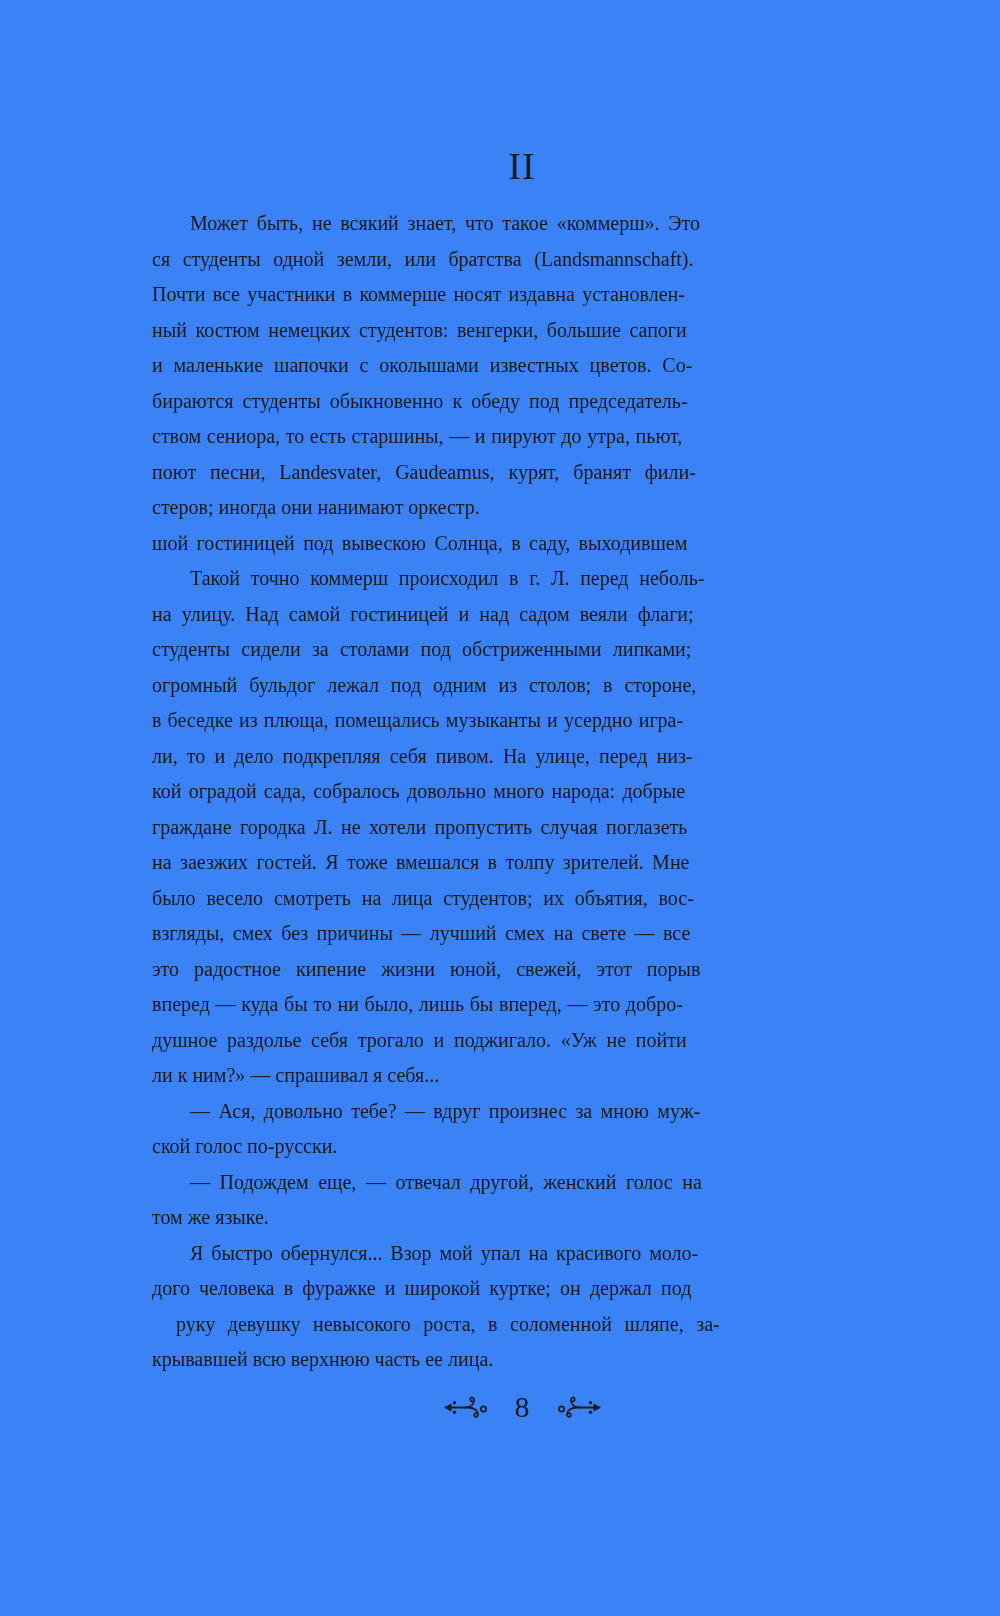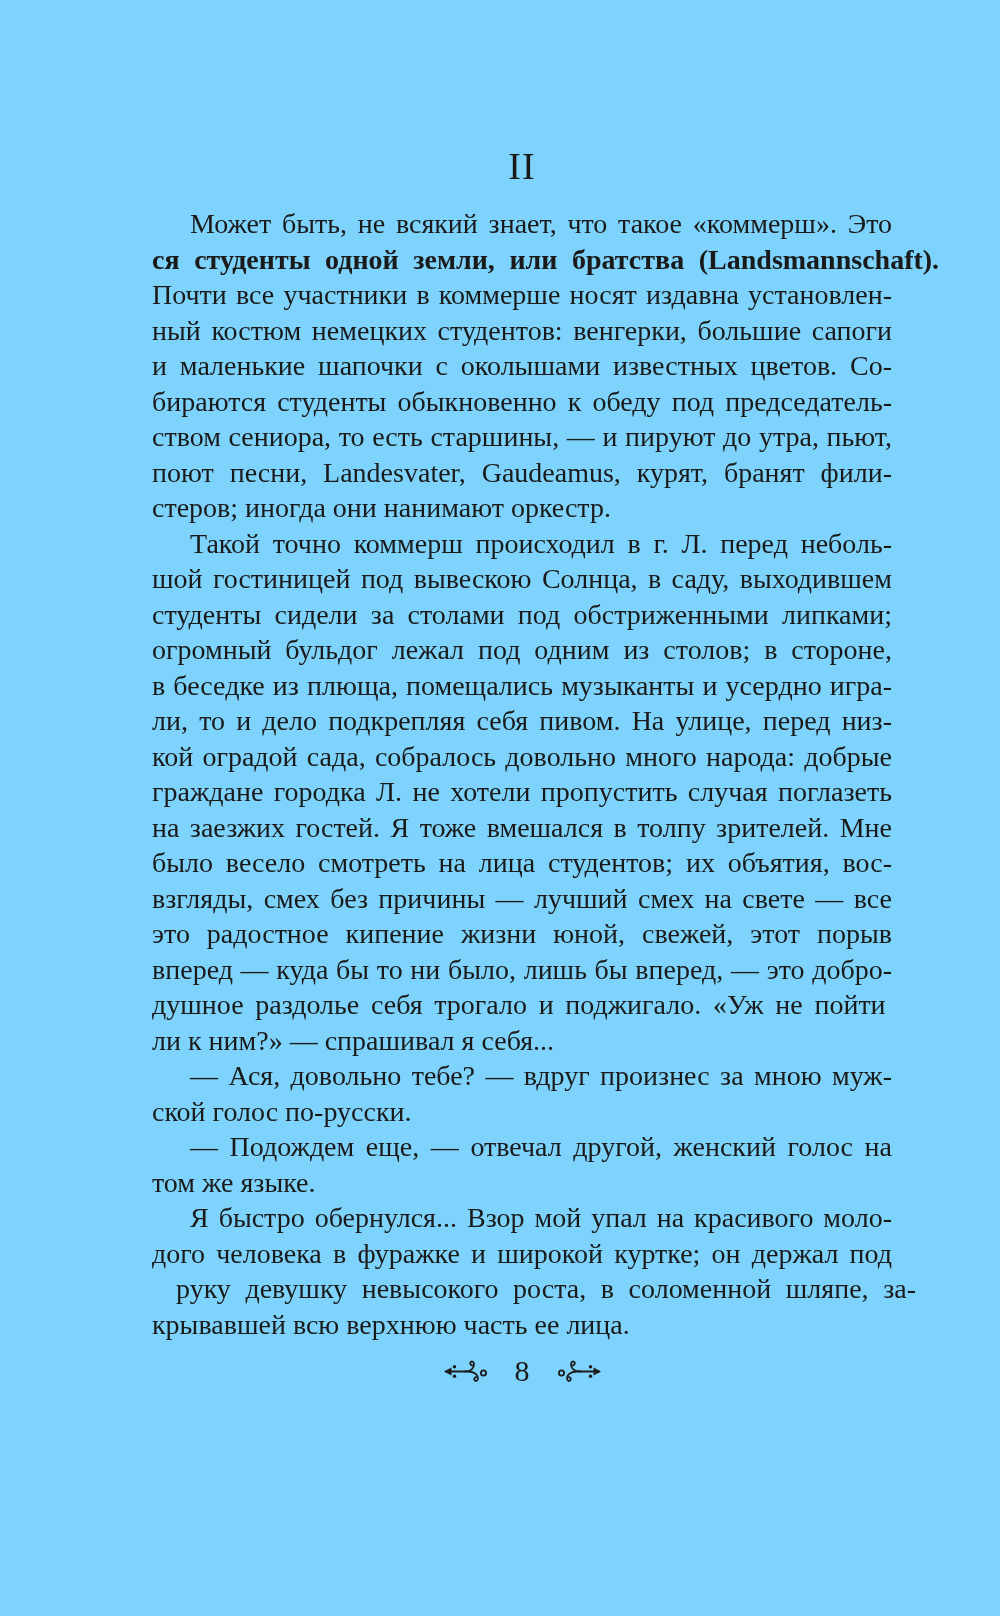--- a/index.html
+++ b/index.html
@@ -4,42 +4,42 @@
 <style>
   html, body {
     margin: 0;
     padding: 0;
     background: #e8e8e8;
   }
   .page {
     position: relative;
     width: 1000px;
     height: 1616px;
-    background: #7dd3fc;
+    background: #3b82f6;
     margin: 0 auto;
     overflow: hidden;
     font-family: "Liberation Serif", "DejaVu Serif", serif;
     color: #1a1a1a;
   }
   .column {
     box-sizing: border-box;
     margin-left: 152px;
     width: 740px;
     padding-top: 146px;
   }
   .chapter-heading {
     font-size: 38px;
     line-height: 40px;
     font-weight: normal;
     text-align: center;
     letter-spacing: 1px;
     margin: 0 0 20px 0;
   }
   .body-text {
-    font-size: 28px;
+    font-size: 20px;
   }
   .paragraph {
     margin: 0;
     padding: 0;
   }
   .line {
     display: block;
     white-space: nowrap;
     height: 35.5px;
     line-height: 35.5px;
@@ -75,32 +75,33 @@
 <body>
 
 <div class="page">
   <div class="column">
 
     <div class="chapter-heading">II</div>
 
     <div class="body-text">
         <div class="paragraph">
           <div class="line first"><span class="line-text" style="word-spacing: 3.75977px;">Может быть, не всякий знает, что такое «коммерш». Это</span></div>
-          <div class="line"><span class="line-text" style="word-spacing: 7.55469px; font-weight: bold;">ся студенты одной земли, или братства (Landsmannschaft).</span></div>
+          <div class="line"><span class="line-text" style="word-spacing: 7.55469px;">ся студенты одной земли, или братства (Landsmannschaft).</span></div>
           <div class="line"><span class="line-text" style="word-spacing: 2.20536px;">Почти все участники в коммерше носят издавна установлен-</span></div>
           <div class="line"><span class="line-text" style="word-spacing: 3.6224px;">ный костюм немецких студентов: венгерки, большие сапоги</span></div>
           <div class="line"><span class="line-text" style="word-spacing: 5.875px;">и маленькие шапочки с околышами известных цветов. Со-</span></div>
           <div class="line"><span class="line-text" style="word-spacing: 4.09375px;">бираются студенты обыкновенно к обеду под председатель-</span></div>
           <div class="line"><span class="line-text" style="word-spacing: 0.626563px;">ством сениора, то есть старшины, — и пируют до утра, пьют,</span></div>
           <div class="line"><span class="line-text" style="word-spacing: 8.90885px; margin-top: 20px;">поют песни, Landesvater, Gaudeamus, курят, бранят фили-</span></div>
           <div class="line last"><span class="line-text">стеров; иногда они нанимают оркестр.</span></div>
         </div>
         <div class="paragraph">
+          <div class="line"><span class="line-text" style="word-spacing: 3.41741px;">шой гостиницей под вывескою Солнца, в саду, выходившем</span></div>
           <div class="line first"><span class="line-text" style="word-spacing: 5.71875px;">Такой точно коммерш происходил в г. Л. перед неболь-</span></div>
-          <div class="line"><span class="line-text" style="word-spacing: 3.41741px;">шой гостиницей под вывескою Солнца, в саду, выходившем</span></div>
+          <div class="line"><span class="line-text" style="word-spacing: 5.07639px;">на улицу. Над самой гостиницей и над садом веяли флаги;</span></div>
           <div class="line"><span class="line-text" style="word-spacing: 6.26823px;">студенты сидели за столами под обстриженными липками;</span></div>
           <div class="line"><span class="line-text" style="word-spacing: 6.91406px; text-align: center;">огромный бульдог лежал под одним из столов; в стороне,</span></div>
           <div class="line"><span class="line-text" style="word-spacing: 1.12109px;">в беседке из плюща, помещались музыканты и усердно игра-</span></div>
           <div class="line"><span class="line-text" style="word-spacing: 4.17031px;">ли, то и дело подкрепляя себя пивом. На улице, перед низ-</span></div>
           <div class="line"><span class="line-text" style="word-spacing: 2.24107px; margin-top: 44px;">кой оградой сада, собралось довольно много народа: добрые</span></div>
           <div class="line"><span class="line-text" style="word-spacing: 3.41071px;">граждане городка Л. не хотели пропустить случая поглазеть</span></div>
           <div class="line"><span class="line-text" style="word-spacing: 3.46007px;">на заезжих гостей. Я тоже вмешался в толпу зрителей. Мне</span></div>
           <div class="line"><span class="line-text" style="word-spacing: 5.81445px;">было весело смотреть на лица студентов; их объятия, вос-</span></div>
           <div class="line"><span class="line-text" style="word-spacing: 3.39688px;">взгляды, смех без причины — лучший смех на свете — все</span></div>
           <div class="line"><span class="line-text" style="word-spacing: 9.9442px;">это радостное кипение жизни юной, свежей, этот порыв</span></div>

